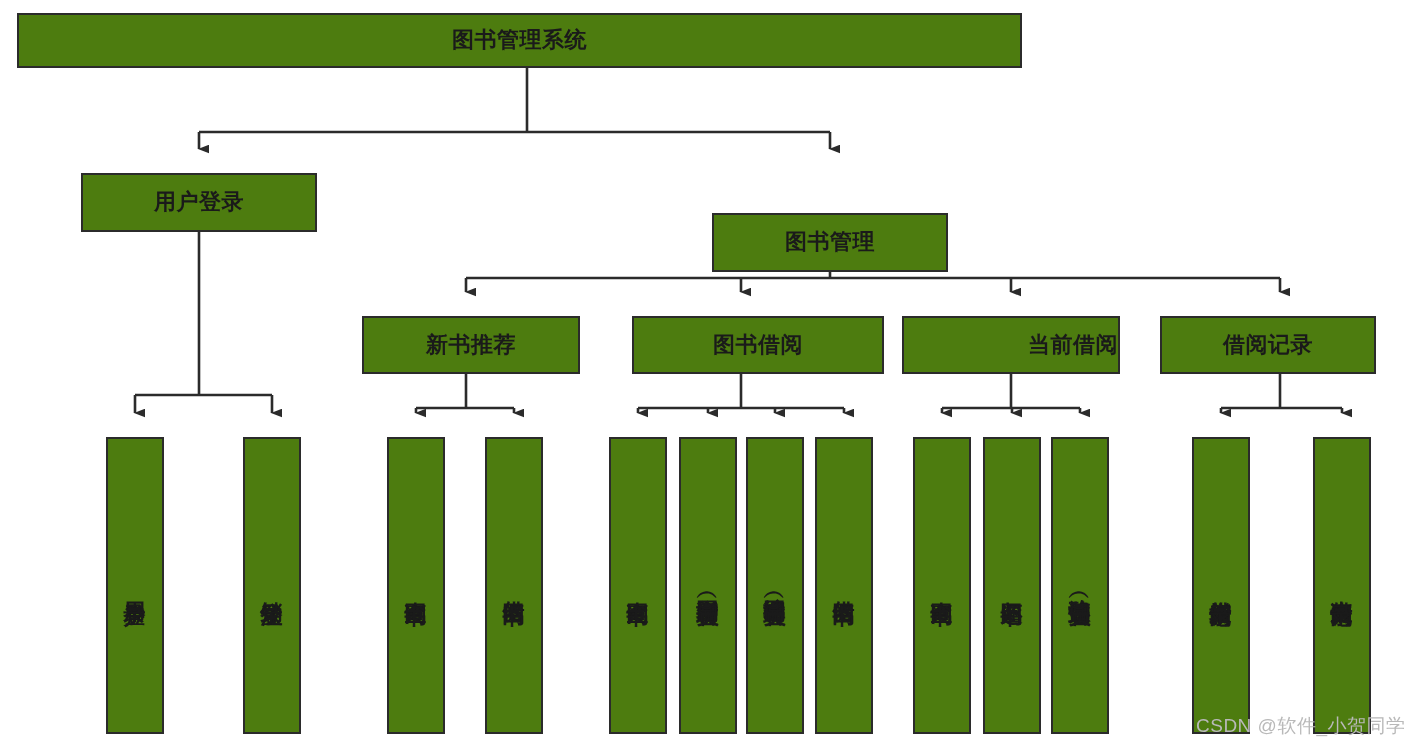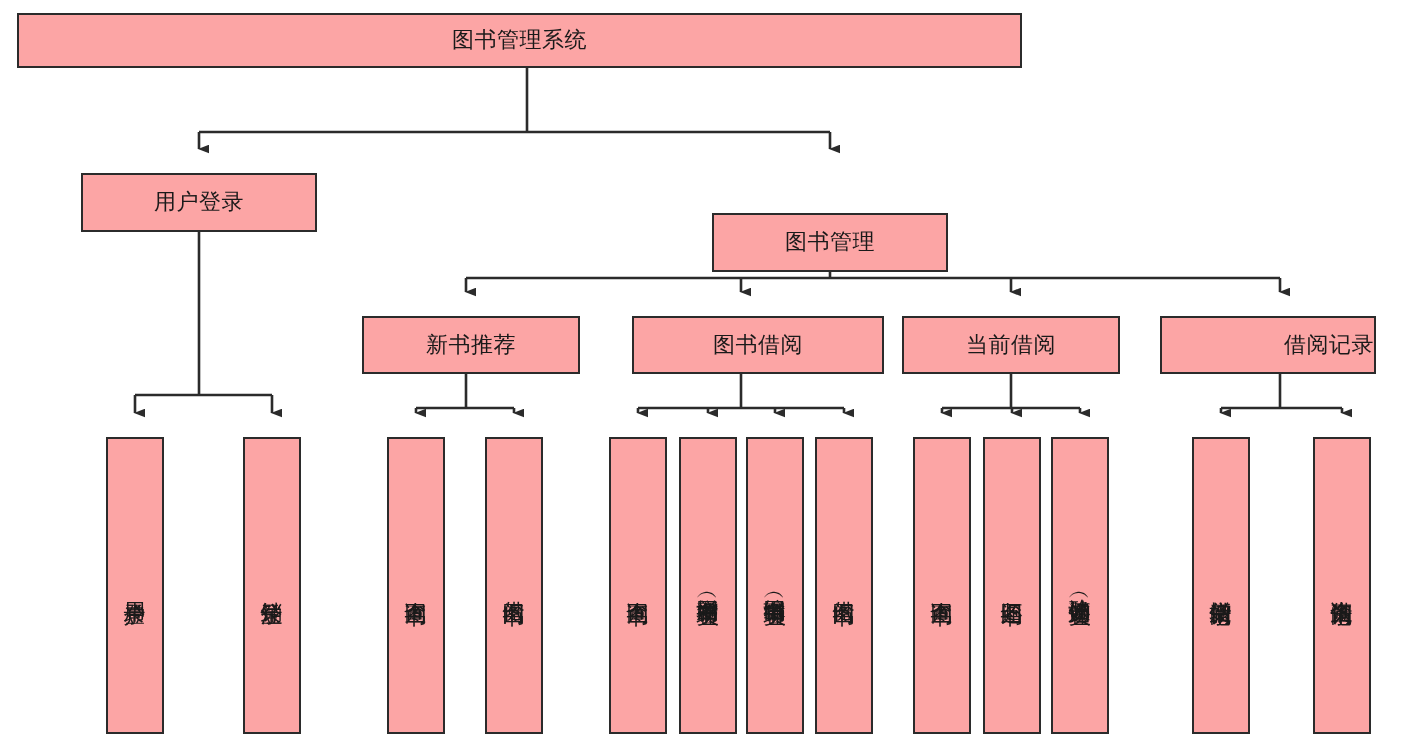--- a/index.html
+++ b/index.html
@@ -20,25 +20,26 @@
   #diagram-svg {
     position: absolute;
     left: 0;
     top: 0;
     width: 1405px;
     height: 747px;
   }
   .node-box {
     position: absolute;
     box-sizing: border-box;
-    background: #fca5a5;
+    background: #4d7c0f;
     border: 2px solid #2b2b2b;
     display: flex;
     align-items: center;
     justify-content: center;
+    font-weight: bold;
   }
   .node-label-h {
     font-size: 22px;
     color: #1a1a1a;
     line-height: 1.1;
     white-space: nowrap;
     letter-spacing: 0.5px;
   }
   .node-label-v {
     font-size: 22px;
@@ -115,24 +116,24 @@
       </div>
       <div class="node-box" style="left: 712px; top: 173px; width: 236px; height: 59px; margin-top: 40px;">
         <span class="node-label-h">图书管理</span>
       </div>
       <div class="node-box" style="left: 362px; top: 316px; width: 218px; height: 58px;">
         <span class="node-label-h">新书推荐</span>
       </div>
       <div class="node-box" style="left: 632px; top: 316px; width: 252px; height: 58px;">
         <span class="node-label-h">图书借阅</span>
       </div>
-      <div class="node-box" style="left: 902px; top: 316px; width: 218px; height: 58px;">
+      <div class="node-box" style="left: 902px; top: 316px; width: 218px; height: 58px; justify-content: flex-end;">
         <span class="node-label-h">当前借阅</span>
       </div>
-      <div class="node-box" style="left: 1160px; top: 316px; width: 216px; height: 58px; justify-content: flex-end;">
+      <div class="node-box" style="left: 1160px; top: 316px; width: 216px; height: 58px;">
         <span class="node-label-h">借阅记录</span>
       </div>
       <div class="node-box" style="left: 106px; top: 437px; width: 58px; height: 297px;">
         <span class="node-label-v">用户登录</span>
       </div>
       <div class="node-box" style="left: 243px; top: 437px; width: 58px; height: 297px;">
         <span class="node-label-v">注销登录</span>
       </div>
       <div class="node-box" style="left: 387px; top: 437px; width: 58px; height: 297px;">
         <span class="node-label-v">查询图书</span>
@@ -162,14 +163,15 @@
         <span class="node-label-v">确认归还（管理员）</span>
       </div>
       <div class="node-box" style="left: 1192px; top: 437px; width: 58px; height: 297px;">
         <span class="node-label-v">新增借阅记录</span>
       </div>
       <div class="node-box" style="left: 1313px; top: 437px; width: 58px; height: 297px;">
         <span class="node-label-v">查询借阅记录</span>
       </div>
     </div>
 
+  <div class="watermark" style="left: 1196px; top: 713px;">CSDN @软件_小贺同学</div>
 
 </div>
 
 </body></html>

